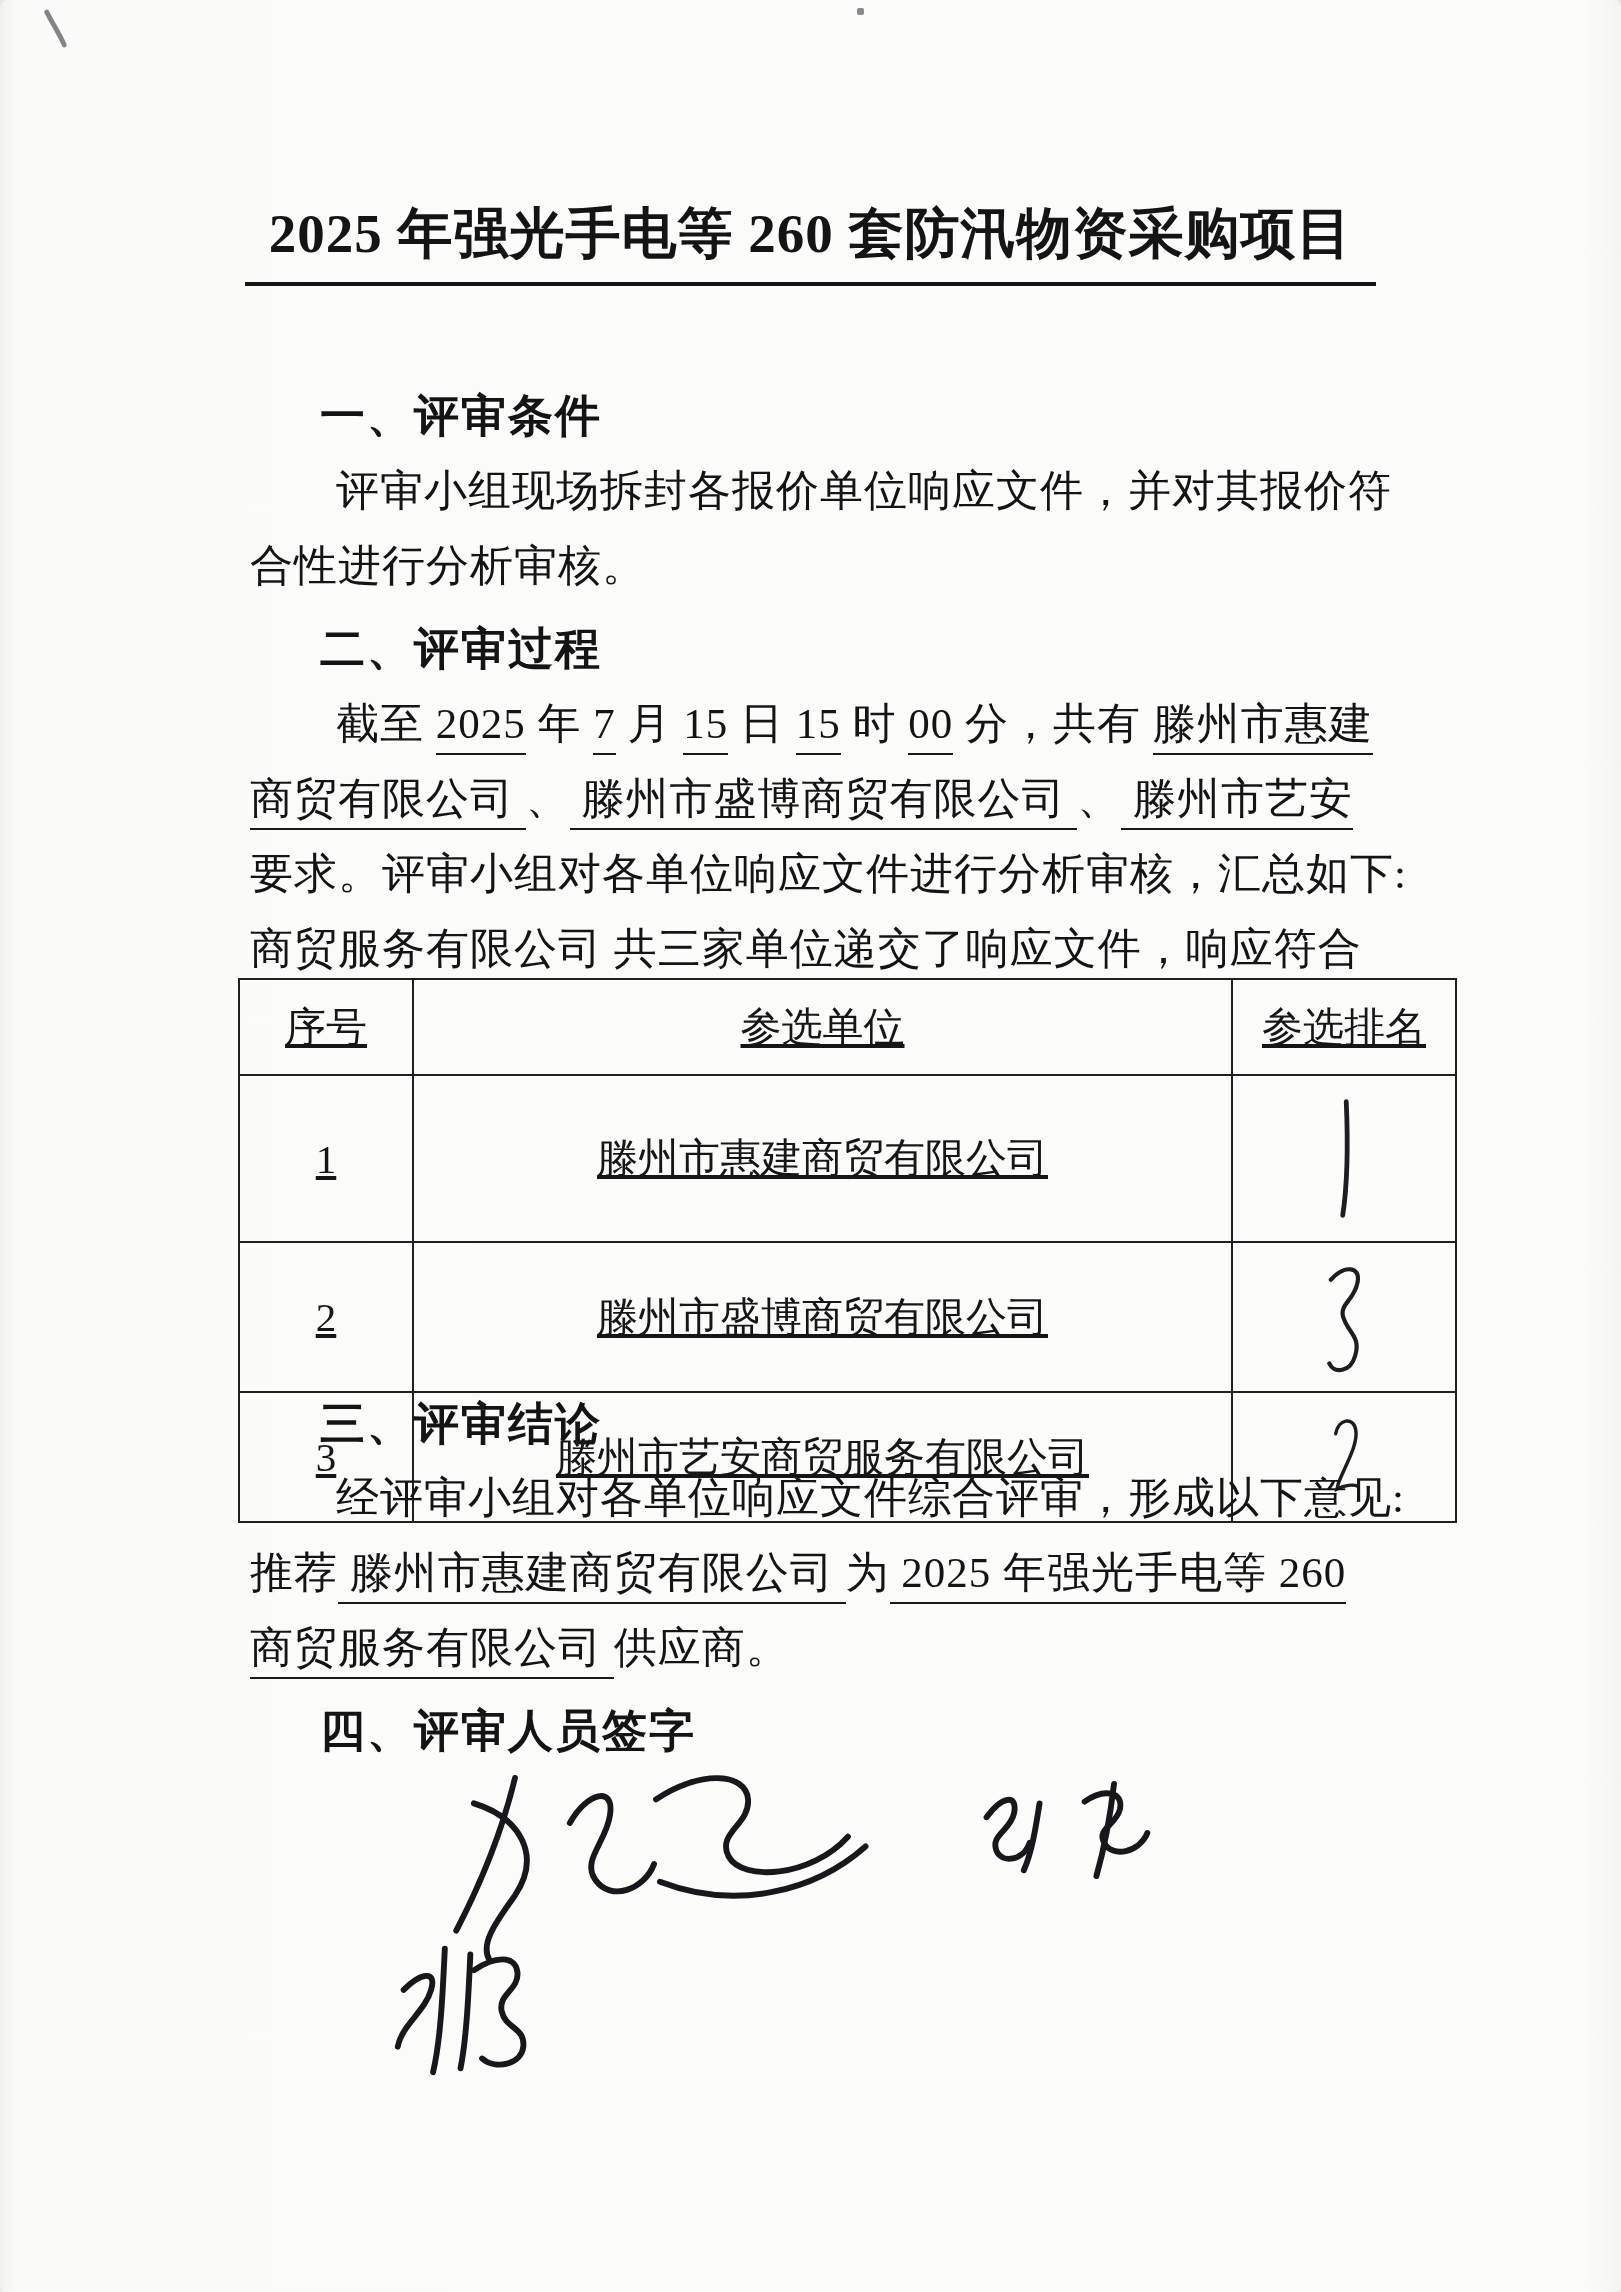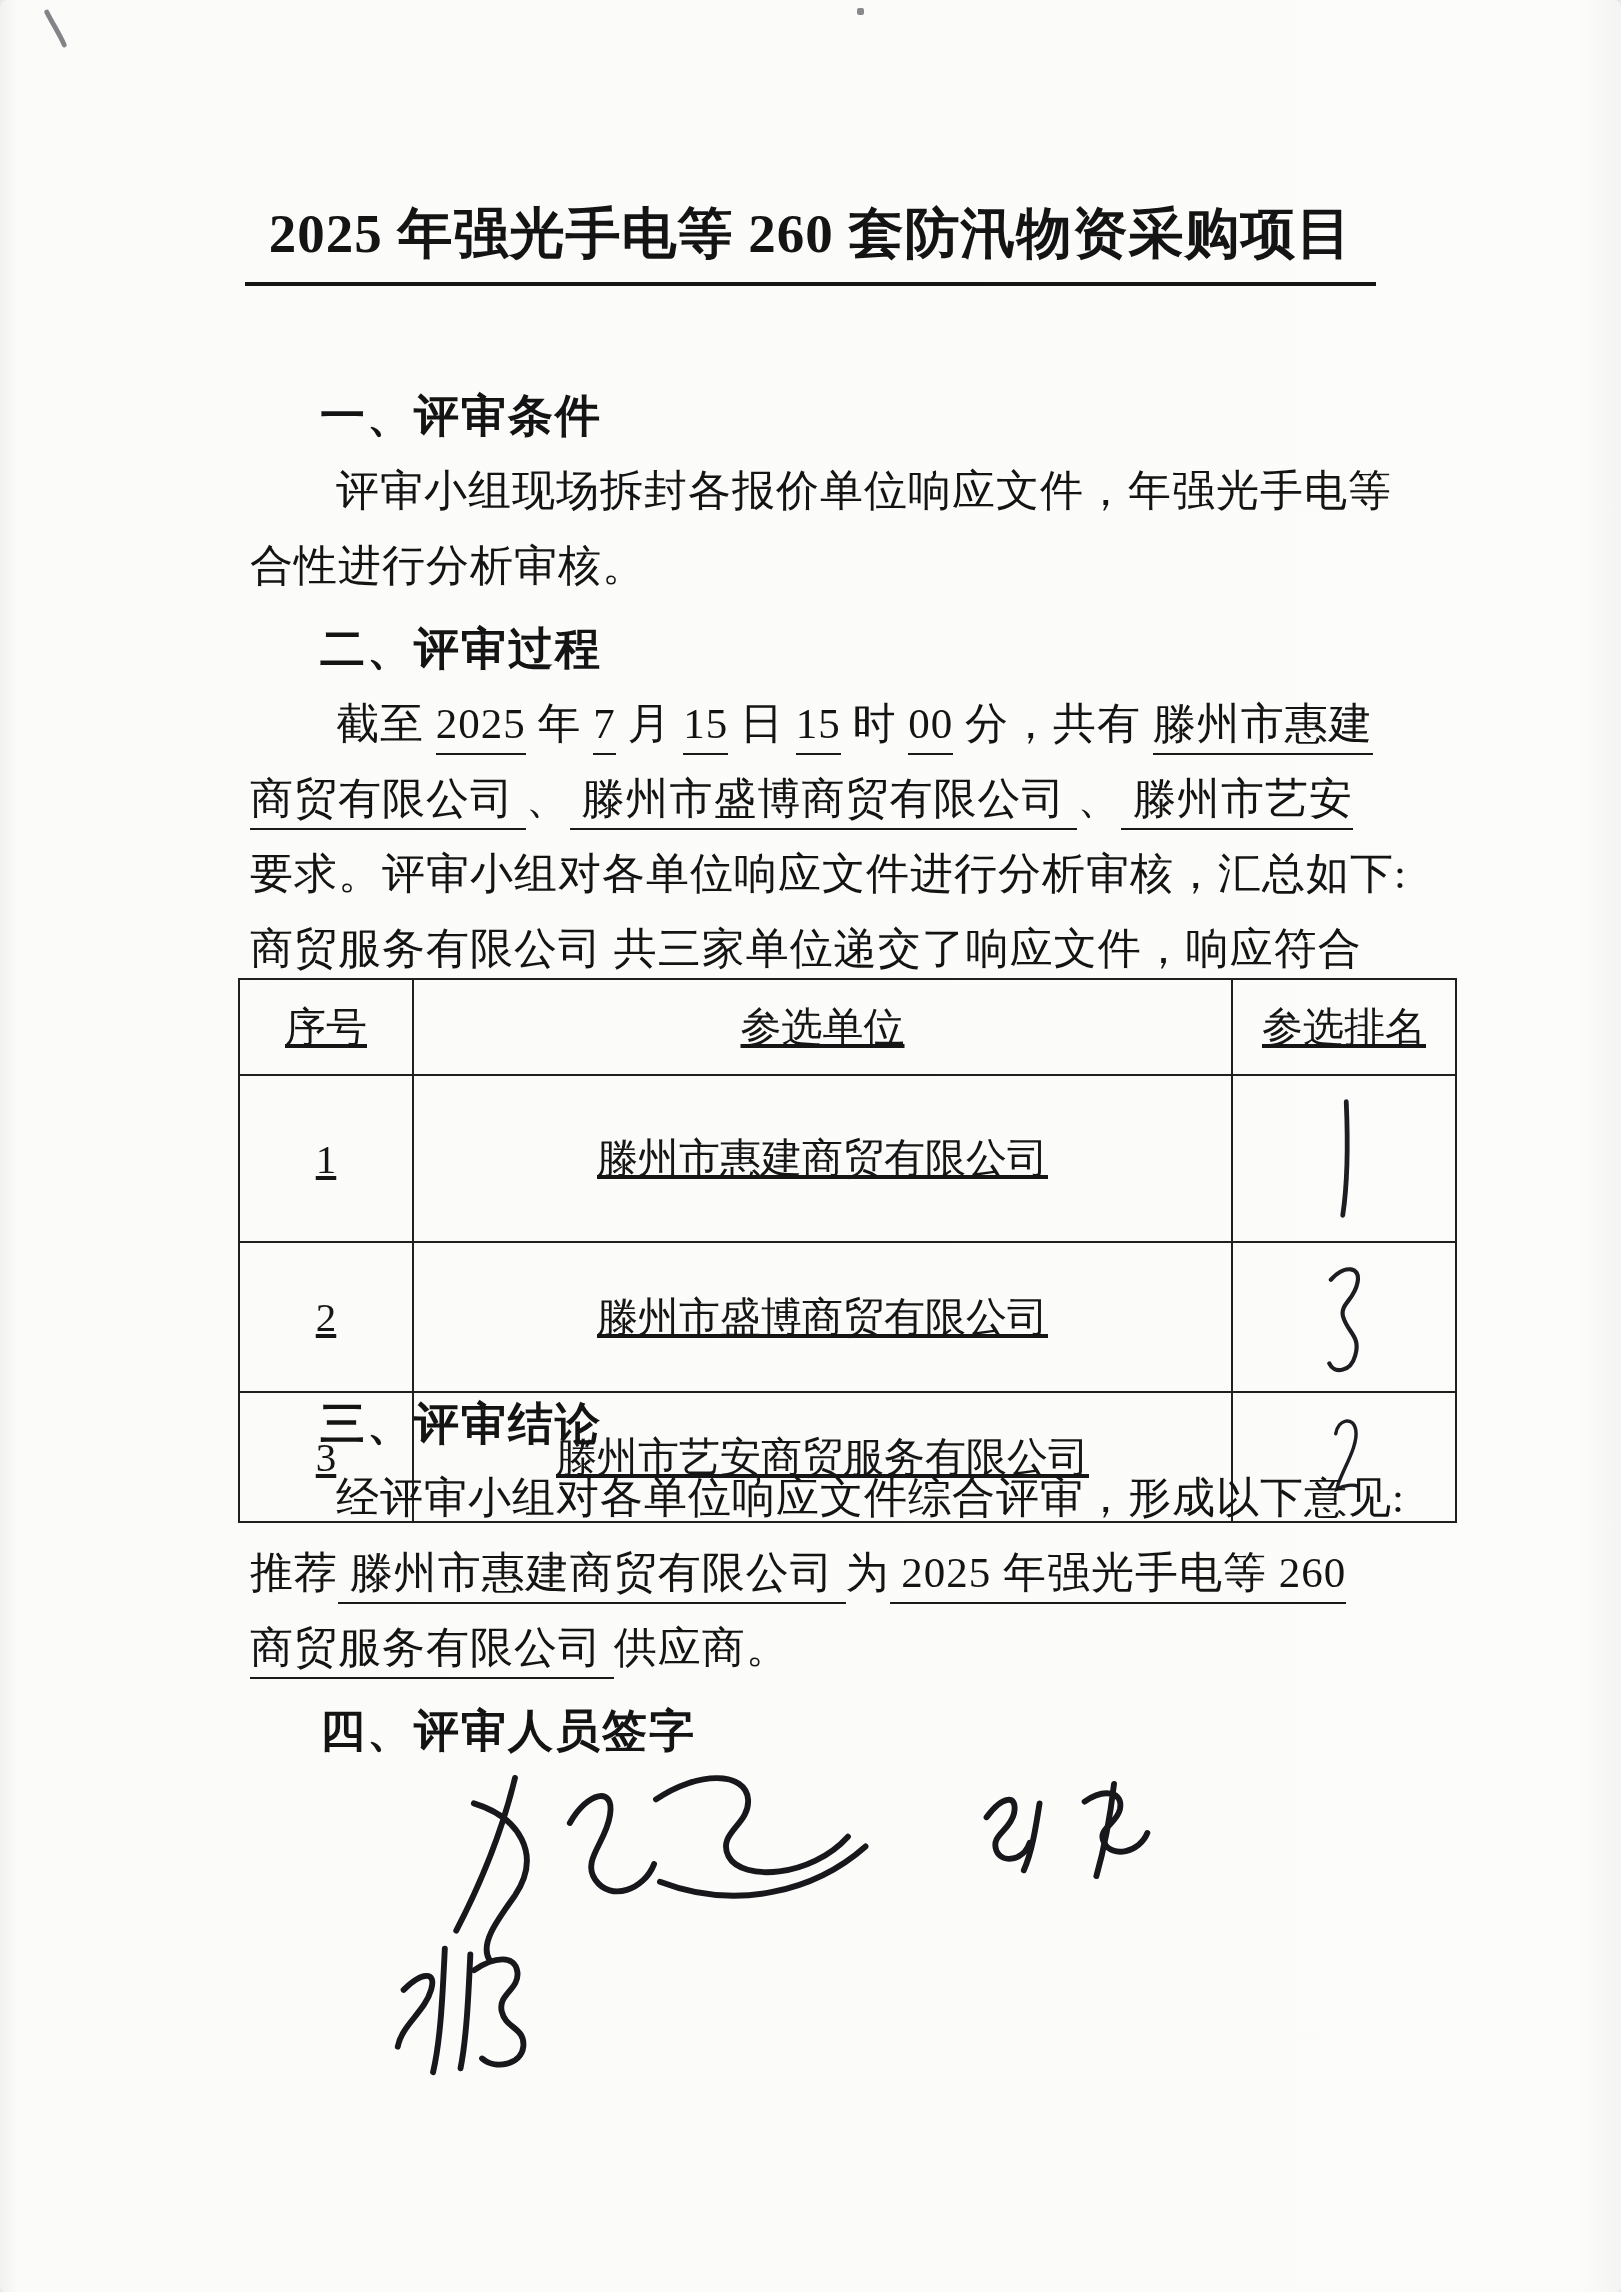--- a/index.html
+++ b/index.html
@@ -64,21 +64,21 @@
     <path d="M6,4 C12,16 20,28 24,38" fill="none" stroke="#23232b" stroke-width="5" stroke-linecap="round"></path>
   </svg>
   <div class="mark m2"></div>
 
   <div class="title-line l1">
     <span class="tu">2025 年强光手电等 260 套防汛物资采购项目</span>
   </div>
 
   <div class="sec-heading h1">一、评审条件</div>
   <div class="para p1">
-      <div class="line ind"><span>评审小组现场拆封各报价单位响应文件，年强光手电等</span></div>
+      <div class="line ind"><span>评审小组现场拆封各报价单位响应文件，并对其报价符</span></div>
       <div class="line"><span>合性进行分析审核。</span></div>
     </div>
 
   <div class="sec-heading h2">二、评审过程</div>
   <div class="para p2">
       <div class="line ind"><span>截至 </span><span class="u">2025</span><span> 年 </span><span class="u">7</span><span> 月 </span><span class="u">15</span><span> 日 </span><span class="u">15</span><span> 时 </span><span class="u">00</span><span> 分，共有 </span><span class="u">滕州市惠建</span></div>
       <div class="line"><span class="u">商贸有限公司 </span><span>、</span><span class="u"> 滕州市盛博商贸有限公司 </span><span>、</span><span class="u"> 滕州市艺安</span></div>
       <div class="line"><span>要求。评审小组对各单位响应文件进行分析审核，汇总如下:</span></div>
       <div class="line"><span class="u">商贸服务有限公司 </span><span>共三家单位递交了响应文件，响应符合</span></div>
     </div>

